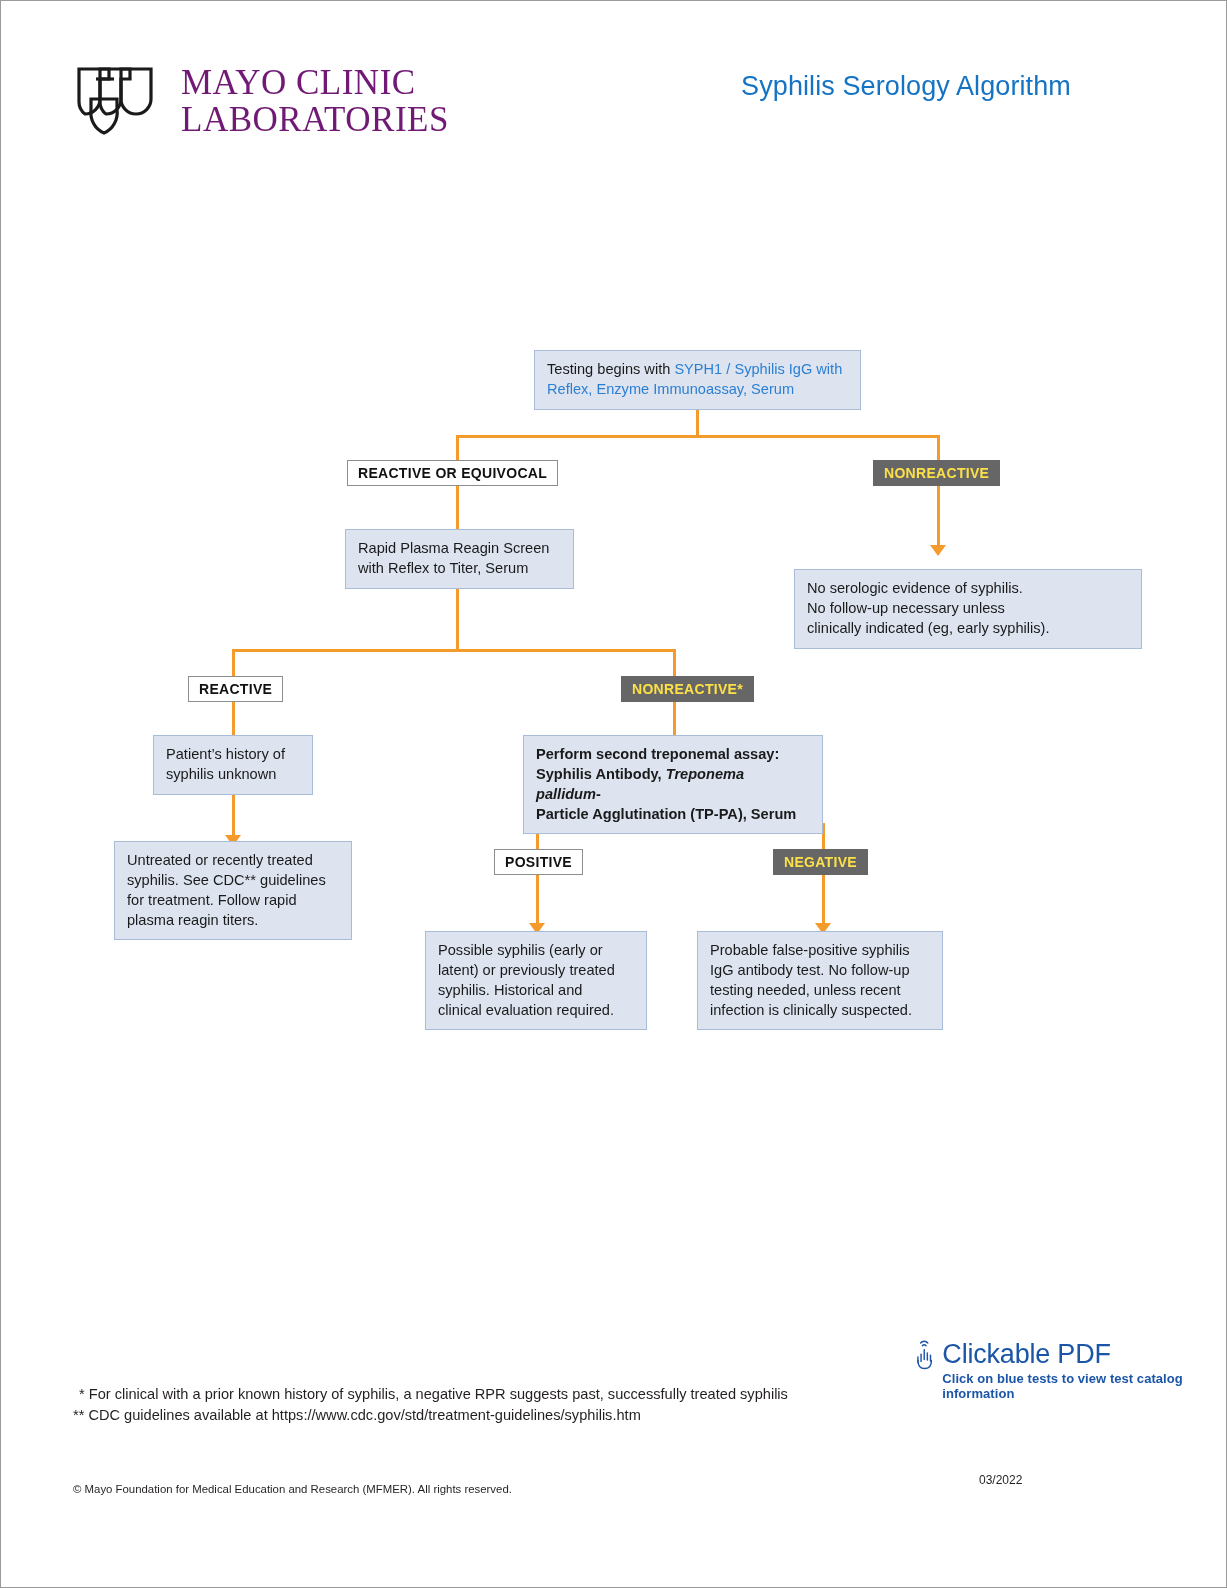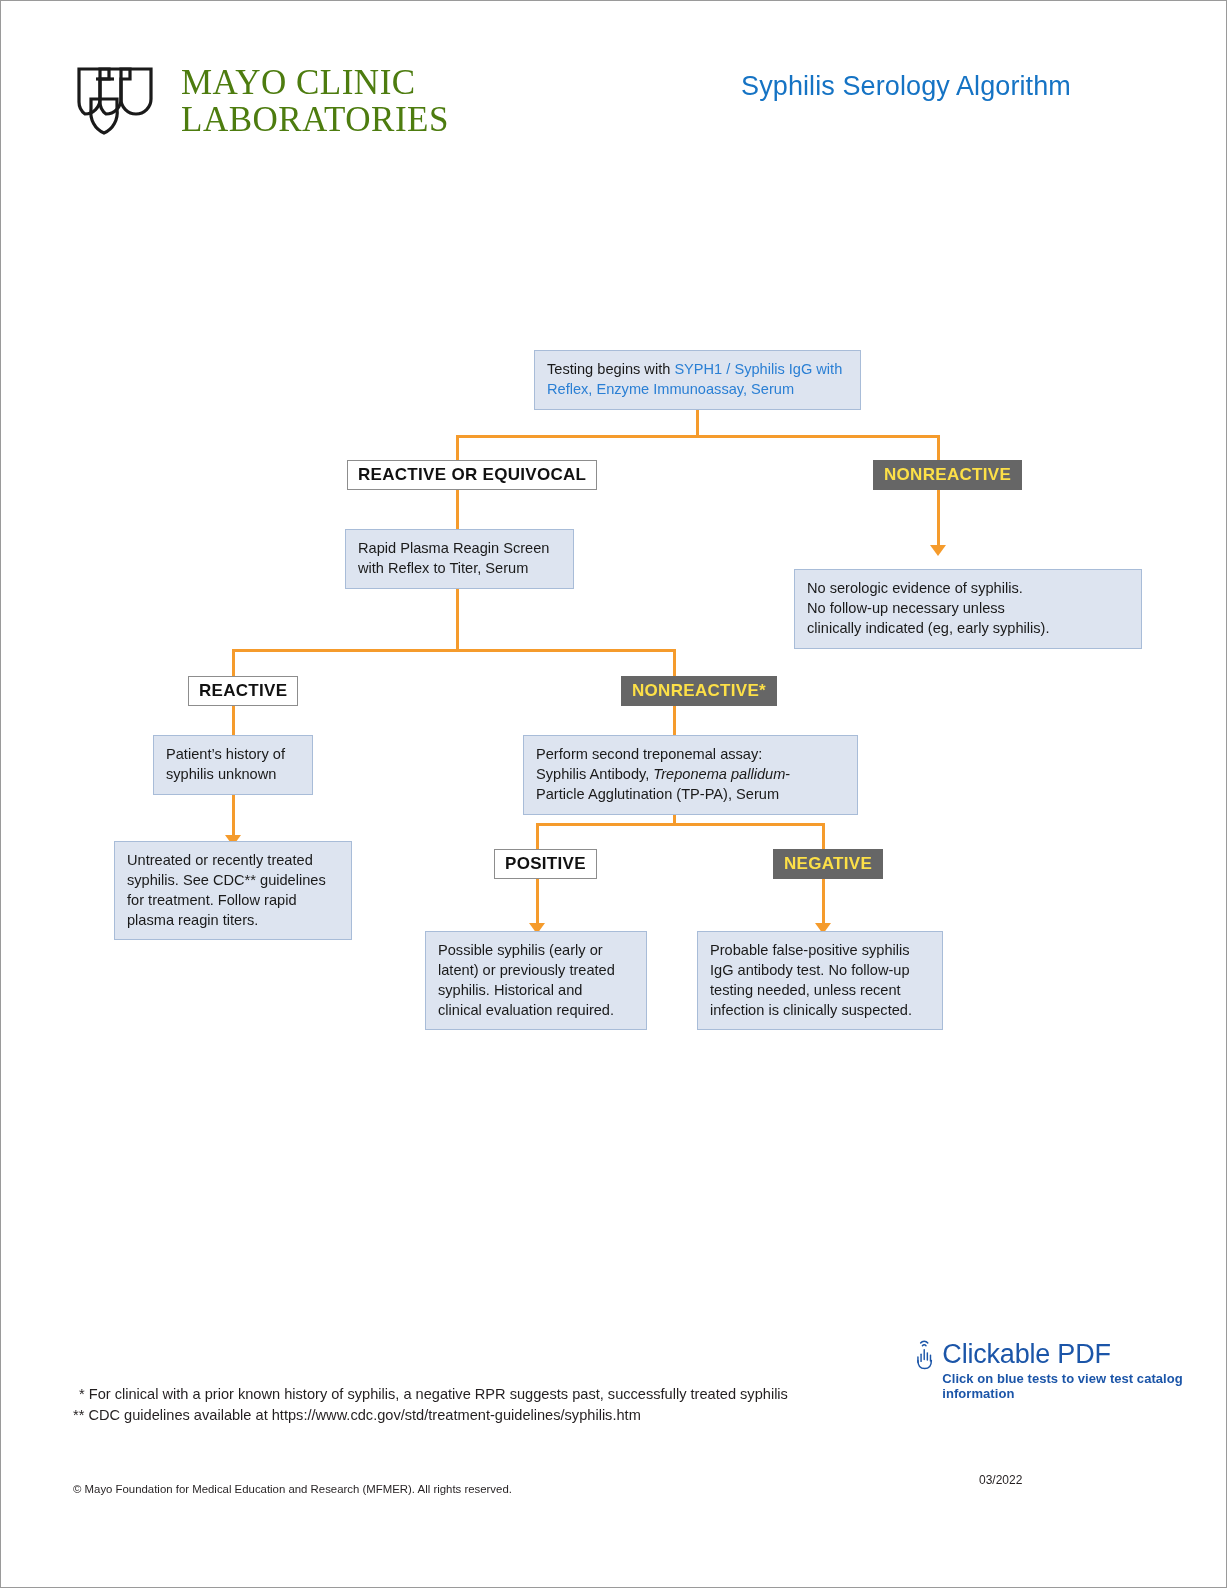--- a/index.html
+++ b/index.html
@@ -25,21 +25,21 @@
     position: absolute;
     left: 74px;
     top: 63px;
     display: flex;
     align-items: center;
     gap: 22px;
   }
   #shield-icon { display: block; }
   #logo-wordmark {
     font-family: "Liberation Serif", serif;
-    color: #4d7c0f;
+    color: #701a75;
     line-height: 1.06;
     letter-spacing: 0.5px;
   }
   #logo-wordmark .l1 { font-size: 35px; display: block; }
   #logo-wordmark .l2 { font-size: 35px; display: block; }
 
   #page-title {
     position: absolute;
     left: 700px;
     top: 70px;
@@ -61,21 +61,21 @@
     line-height: 1.36;
     padding: 9px 11px 9px 12px;
     z-index: 3;
   }
   .node .blue { color: #2a7fd4; }
   .node i { font-style: italic; }
 
   .label {
     position: absolute;
     box-sizing: border-box;
-    font-size: 17px;
+    font-size: 14px;
     font-weight: bold;
     letter-spacing: 0.3px;
     padding: 4px 10px 4px 10px;
     z-index: 4;
     white-space: nowrap;
   }
   .label.light {
     background: #ffffff;
     border: 1.5px solid #8d8d8d;
     color: #111111;
@@ -236,21 +236,21 @@
 
   <div class="label dark" style="left:606px; top:675px;margin-left:14px;">
     <span>NONREACTIVE*</span>
   </div>
 
   <div class="node" style="left:152px; top:734px; width:160px;">
     <div>Patient’s history of</div>
     <div>syphilis unknown</div>
   </div>
 
-  <div class="node" style="left:522px; top:734px; width:335px;">
+  <div class="node" style="left:522px; top:734px; width:300px;font-weight:bold;">
     <div>Perform second treponemal assay:</div>
     <div><span>Syphilis Antibody, </span><i>Treponema pallidum</i><span>-</span></div>
     <div>Particle Agglutination (TP-PA), Serum</div>
   </div>
 
   <div class="label light" style="left:493px; top:848px;">
     <span>POSITIVE</span>
   </div>
 
   <div class="label dark" style="left:772px; top:848px;">

